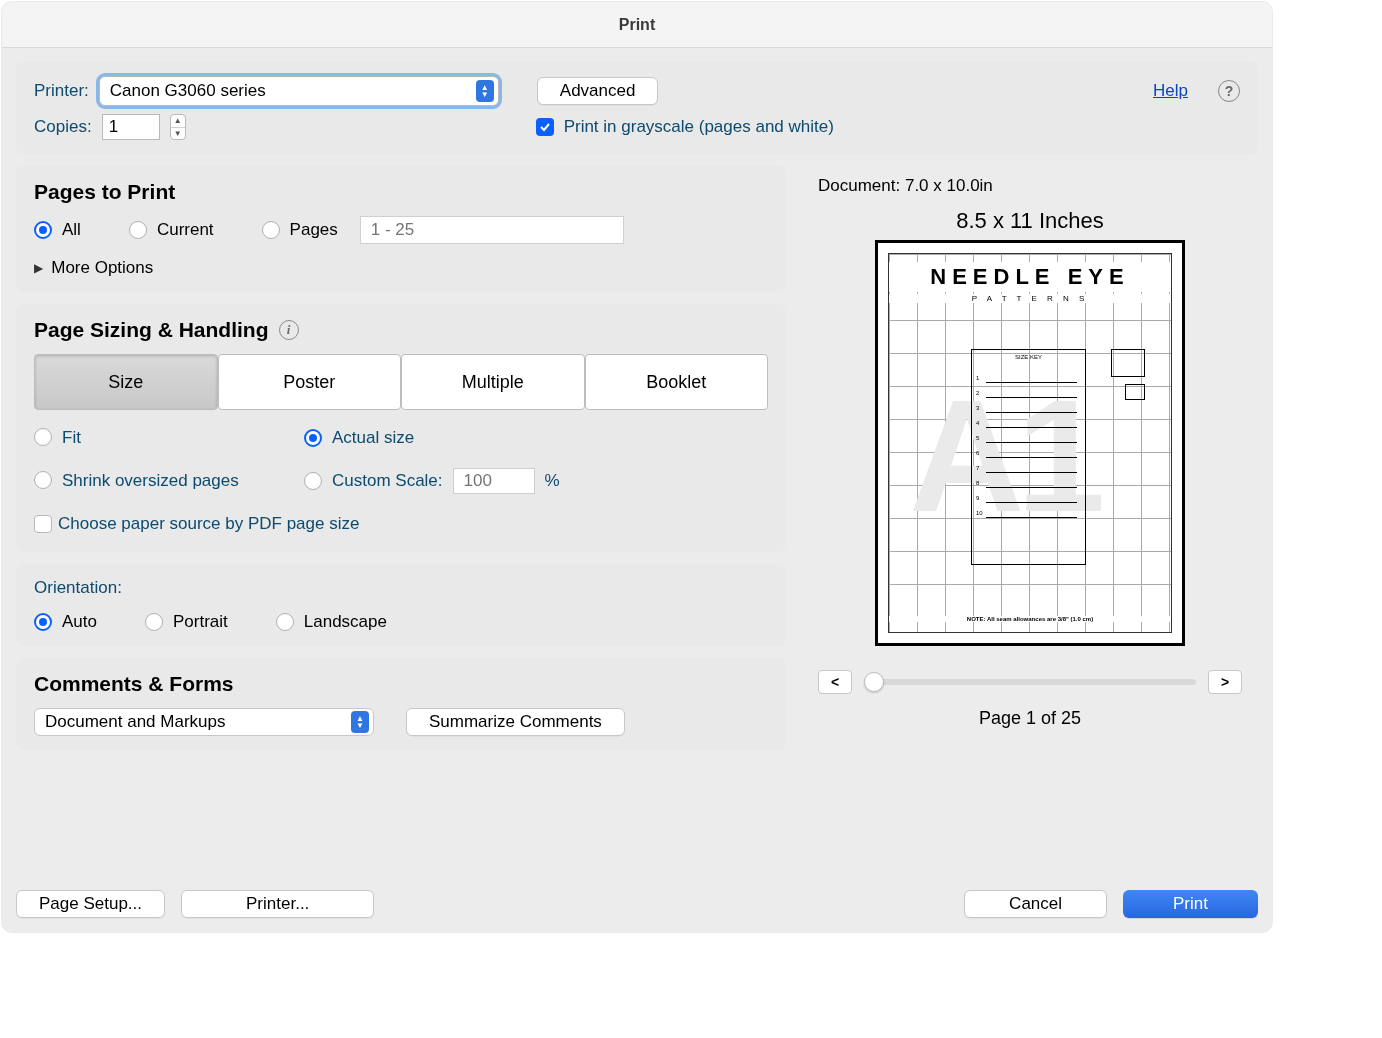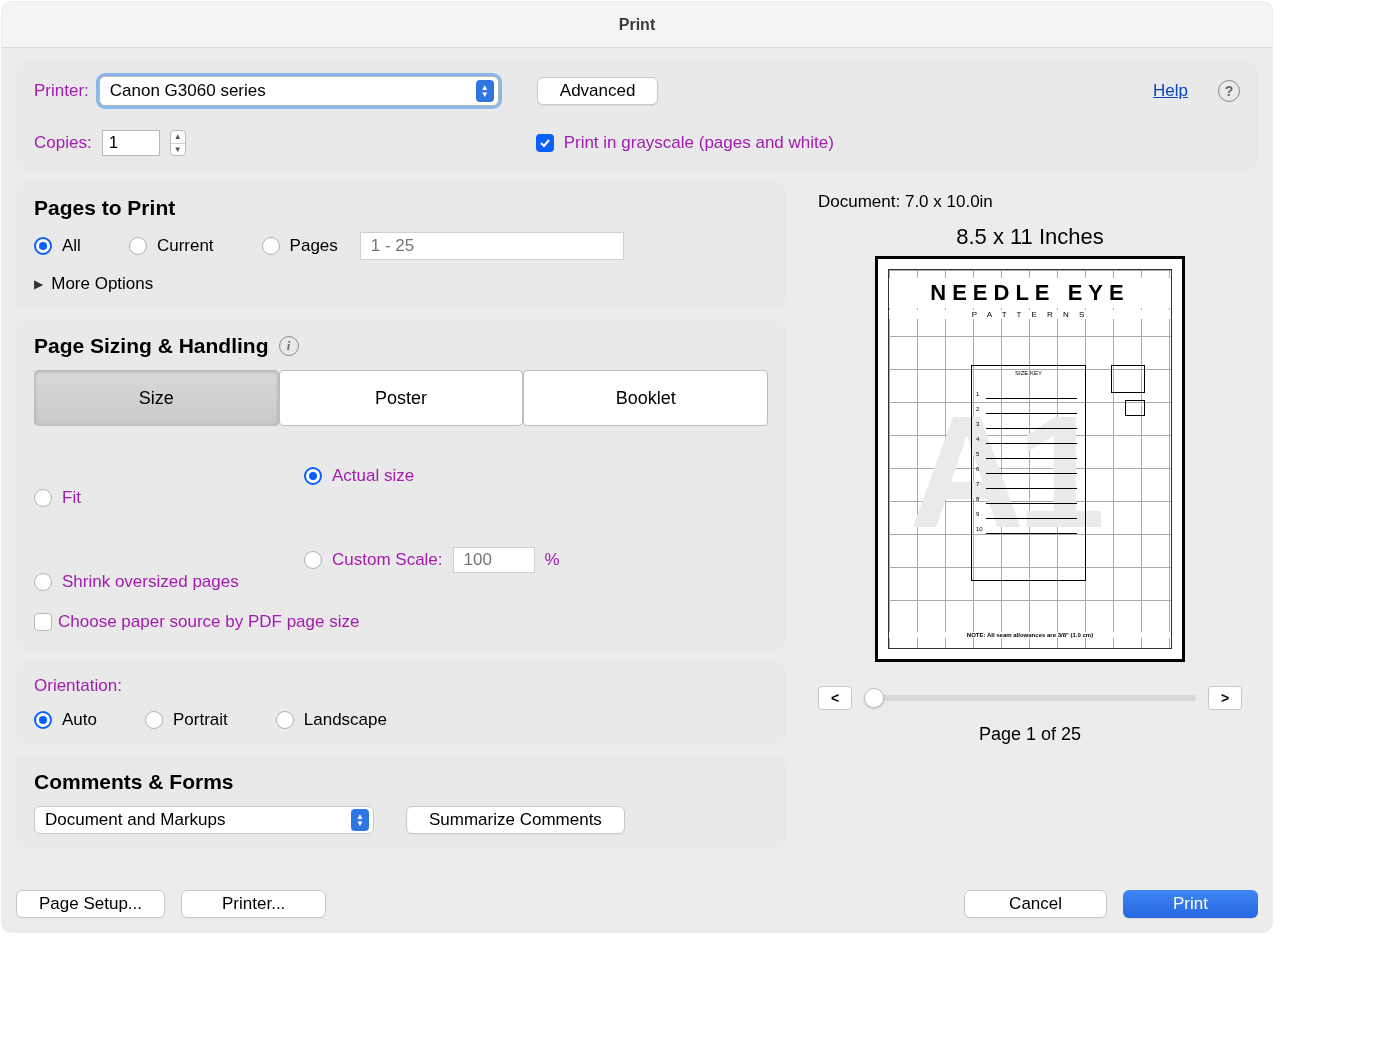--- a/index.html
+++ b/index.html
@@ -34,22 +34,22 @@
   color: #3a3a3a;
 }
 .content { padding: 14px; }
 .panel {
   background: #e9e9e9;
   border-radius: 8px;
   padding: 14px 18px;
   margin-bottom: 12px;
 }
 .row { display: flex; align-items: center; gap: 10px; }
-.row + .row { margin-top: 24px; }
-.label { font-size: 17px; color: #a21caf; }
+.row + .row { margin-top: 8px; }
+.label { font-size: 17px; color: #0c4a6e; }
 
 
 .printer-select {
   width: 400px;
   height: 30px;
   background: #fff;
   border: 1px solid #b9b9b9;
   border-radius: 6px;
   box-shadow: 0 0 0 3px #8ab7ea;
   display: flex;
@@ -147,21 +147,21 @@
   flex: 1; height: 56px; border: 1px solid #bdbdbd; background: #fff;
   border-radius: 4px; font-size: 18px; display: flex; align-items: center; justify-content: center;
 }
 .seg-btn.active {
   background: linear-gradient(#d9d9d9, #c8c8c8);
   box-shadow: inset 0 1px 3px rgba(0,0,0,0.2);
 }
 
 .sizing-opts { margin-top: 18px; }
 .sizing-row { display: flex; align-items: center; margin-bottom: 20px; }
-.sizing-col1 { width: 270px; display: flex; align-items: center; gap: 10px; margin-top: 44px; }
+.sizing-col1 { width: 270px; display: flex; gap: 10px; }
 .sizing-col2 { display: flex; align-items: center; gap: 10px; }
 .scale-input {
   width: 82px; height: 26px; border: 1px solid #cfcfcf; background: #fff;
   padding: 0 10px; font-size: 17px; color: #14532d;
 }
 
 .comments-select {
   width: 340px; height: 28px; background: #fff; border: 1px solid #c7c7c7;
   border-radius: 6px; display: flex; align-items: center; justify-content: space-between;
   padding: 0 4px 0 10px; font-size: 17px;
@@ -294,20 +294,21 @@
         </div>
 
         <div class="panel">
           <div style="display:flex;align-items:center;gap:10px">
             <span class="section-title" style="margin-bottom:0">Page Sizing &amp; Handling</span>
             <span class="info-icon">i</span>
           </div>
           <div class="seg-group">
             <div class="seg-btn active">Size</div>
             <div class="seg-btn">Poster</div>
+            <div class="seg-btn">Multiple</div>
             <div class="seg-btn">Booklet</div>
           </div>
           <div class="sizing-opts">
             <div class="sizing-row">
               <div class="sizing-col1">
                 <span class="radio"></span>
                 <span class="label">Fit</span>
               </div>
               <div class="sizing-col2">
                 <span class="radio checked"></span>
@@ -391,18 +392,18 @@
           </div>
           <div class="pager-btn">&gt;</div>
         </div>
         <div class="page-indicator">Page 1 of 25</div>
       </div>
     </div>
   </div>
 
   <div class="footer">
     <div class="btn">Page Setup...</div>
-    <div class="btn" style="padding:0 40px">Printer...</div>
+    <div class="btn" style="padding:0 64px">Printer...</div>
     <div class="footer-spacer"></div>
     <div class="btn" style="padding:0 44px">Cancel</div>
     <button class="btn-default">Print</button>
   </div>
 </div>
 
 </body></html>

